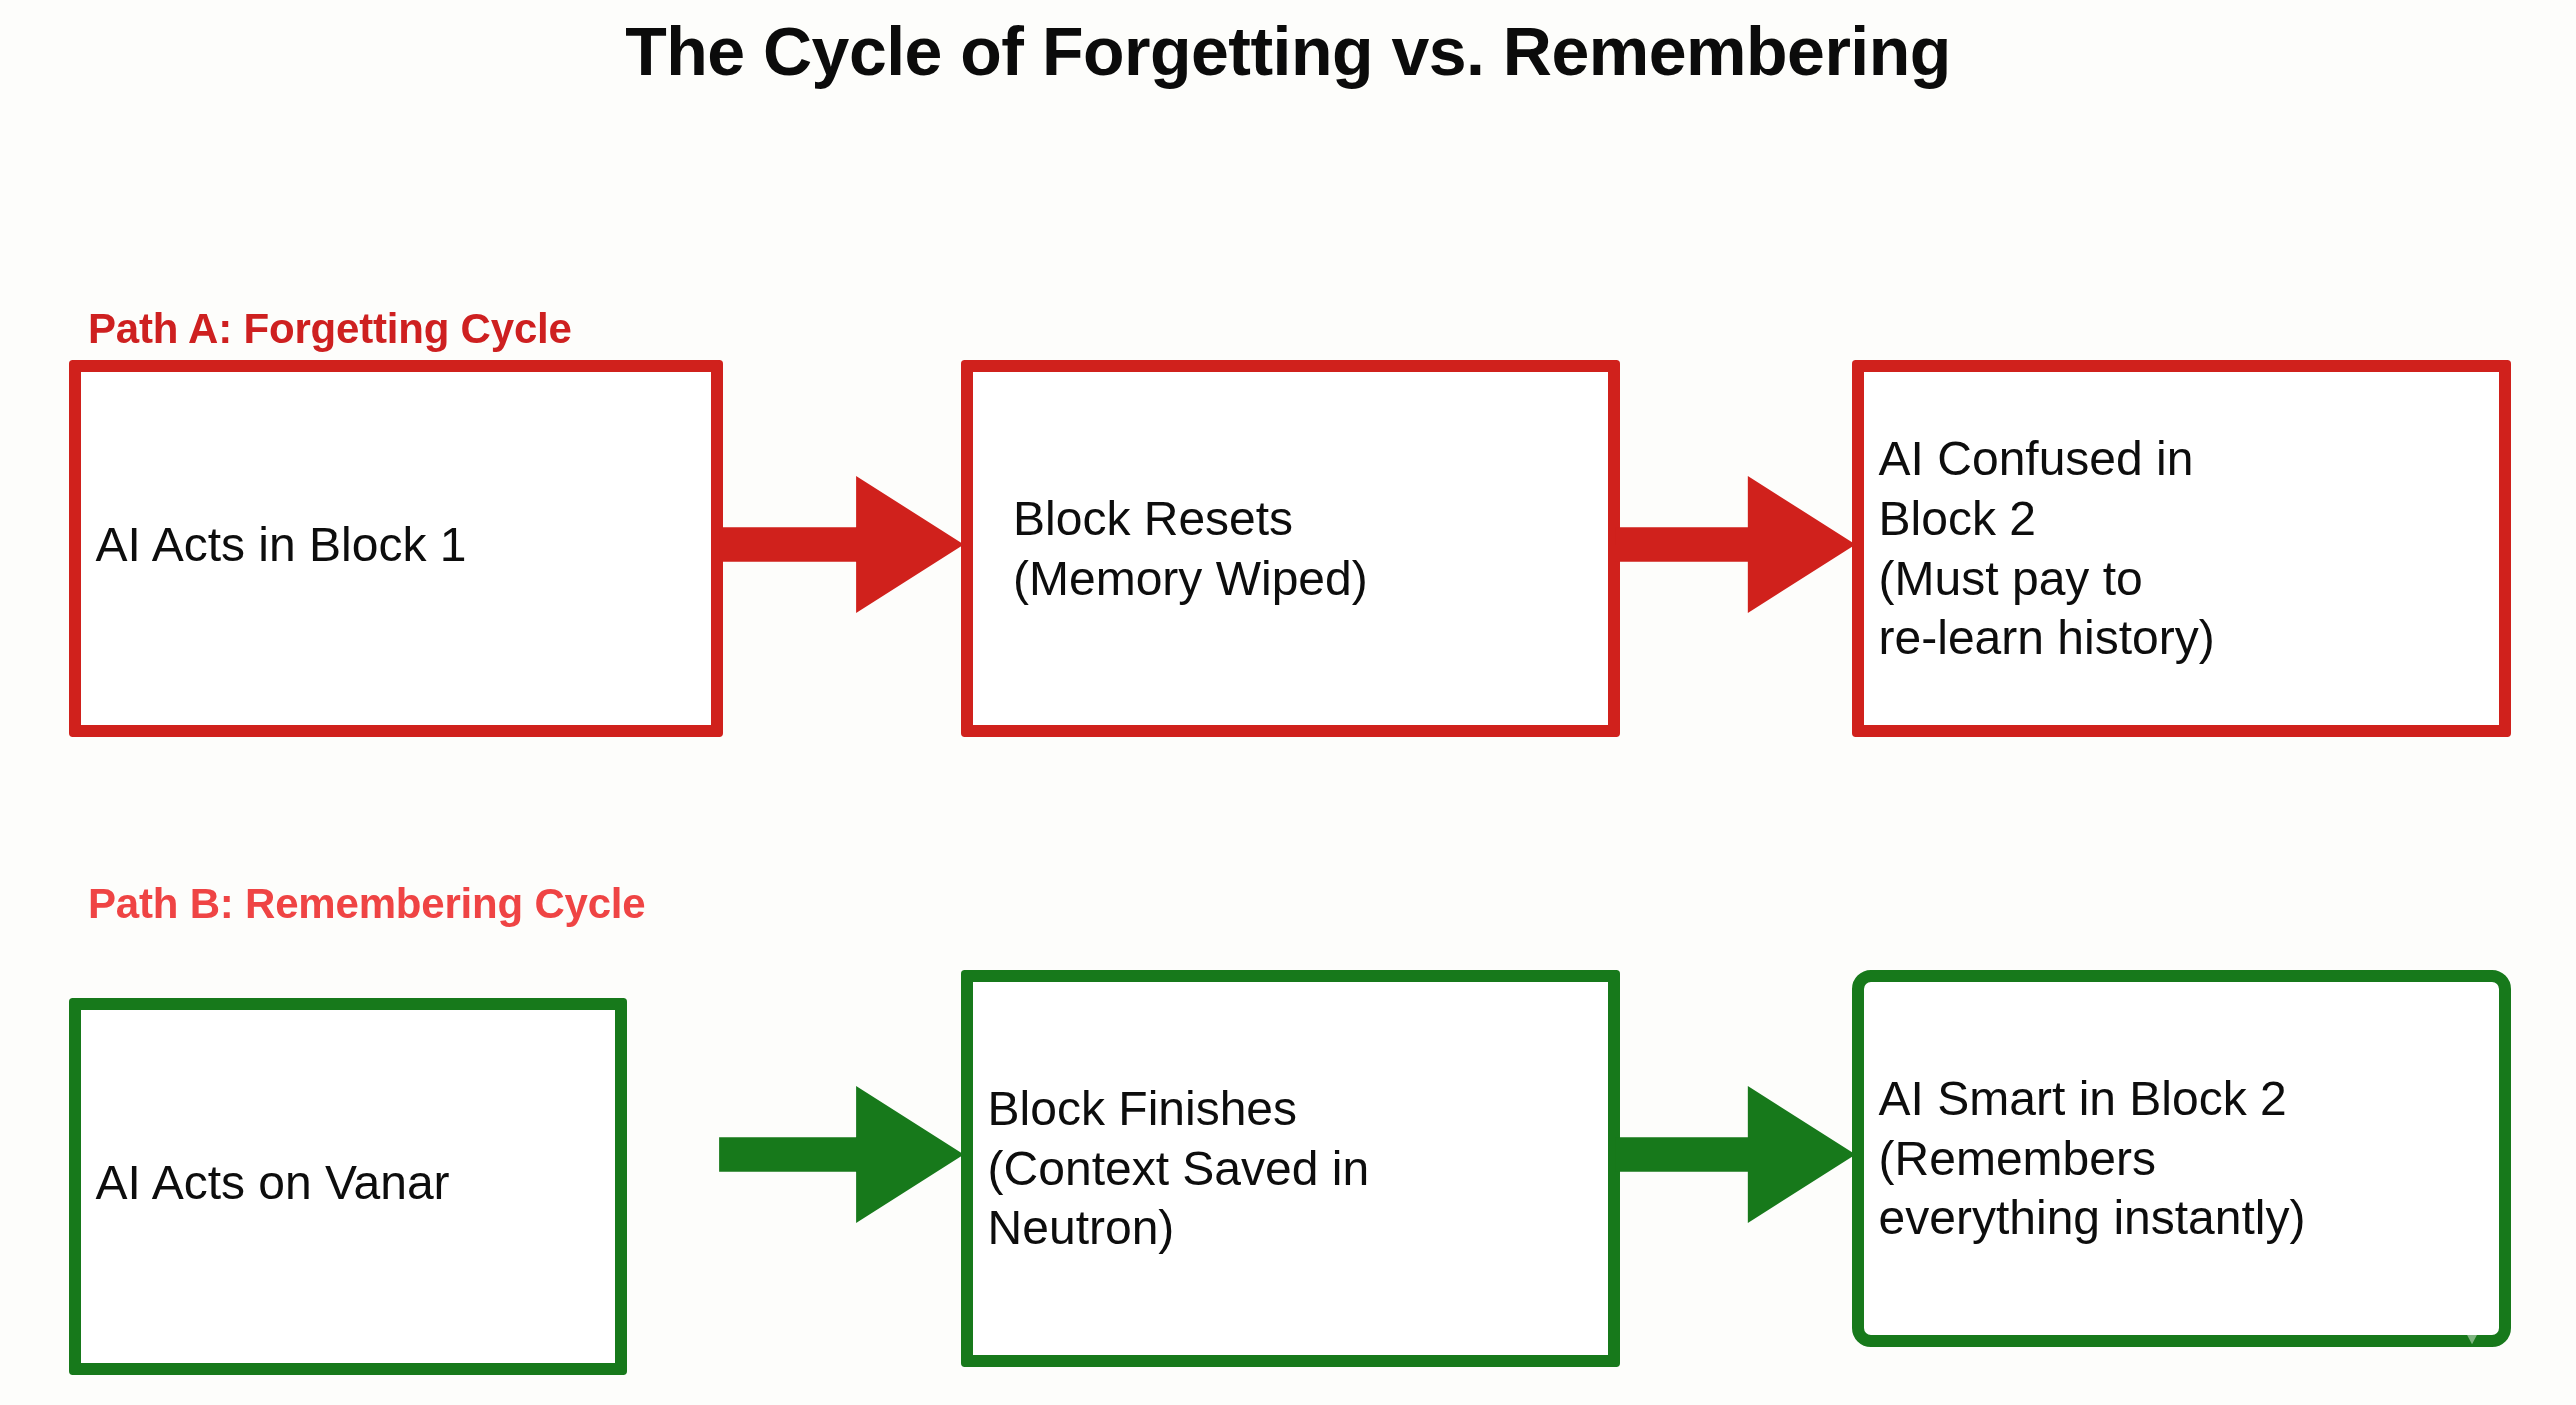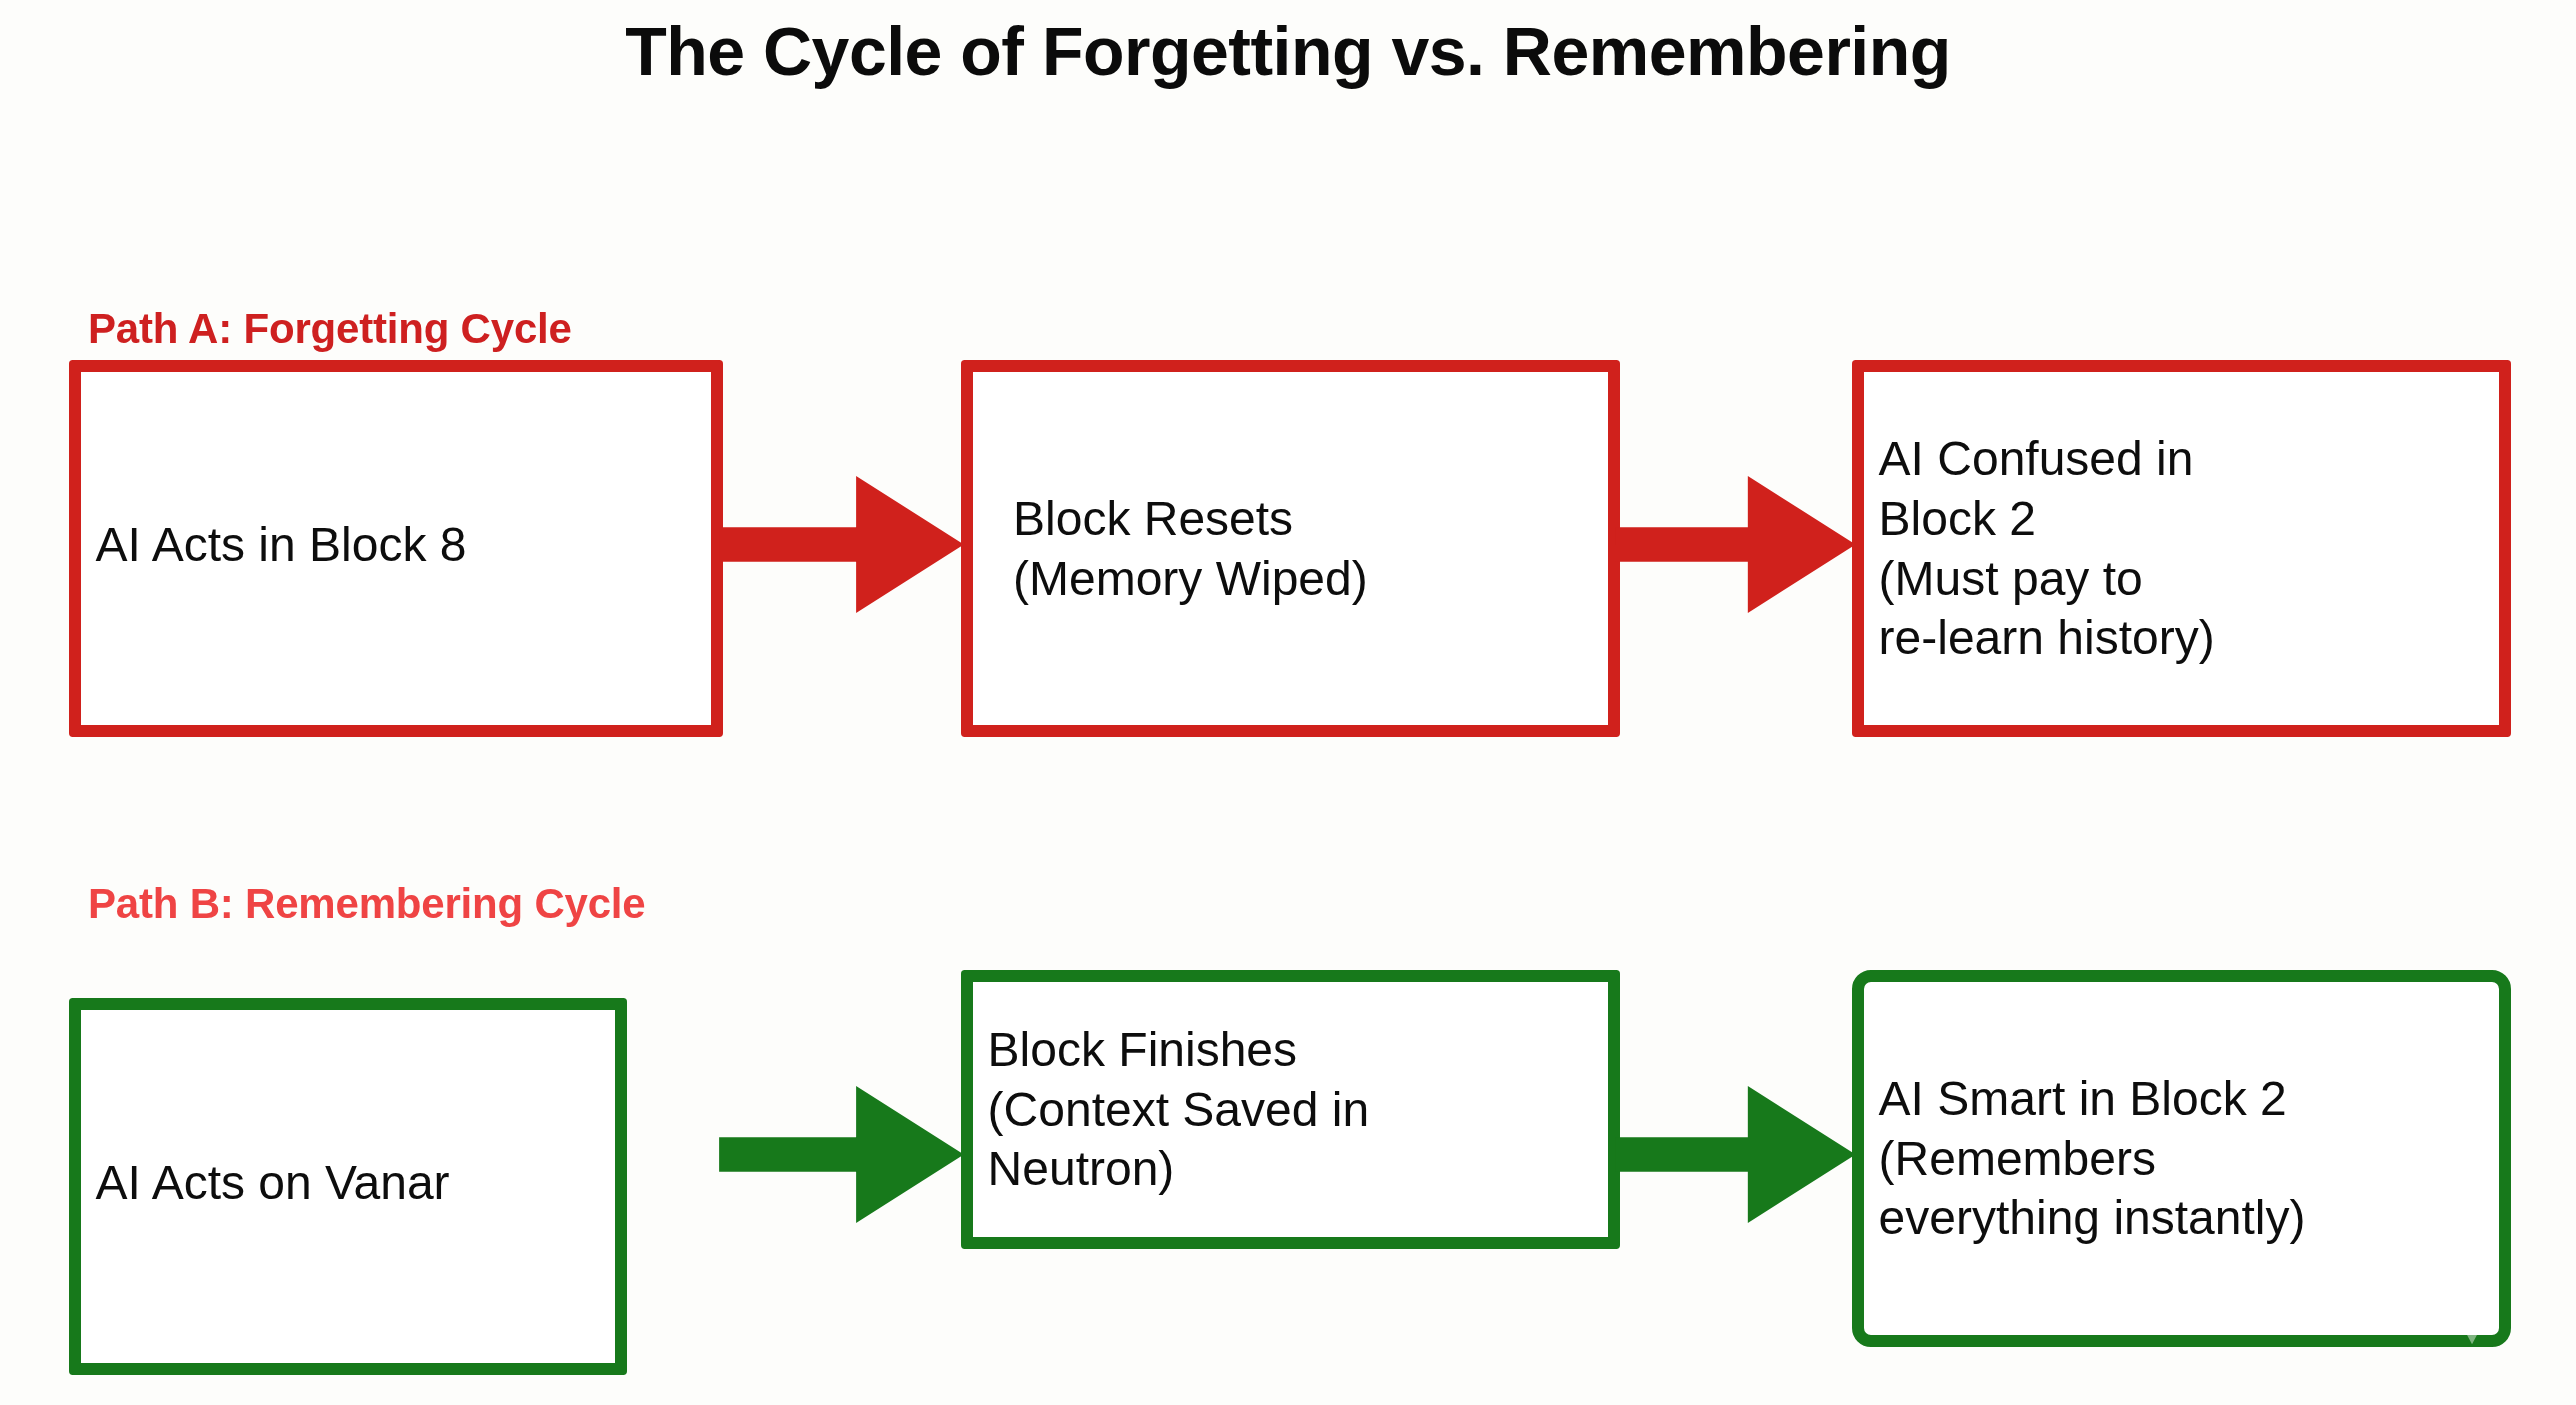--- a/index.html
+++ b/index.html
@@ -78,21 +78,21 @@
 
   .flow-box .box-text { display: block; width: 100%; }
 
   
   #box-a1 { left: 69px;   top: 360px; width: 654px; height: 377px; }
   #box-a2 { left: 961px; top: 360px; width: 659px; height: 377px; padding-left: 40px; }
   #box-a3 { left: 1852px; top: 360px; width: 659px; height: 377px; }
 
   
   #box-b1 { left: 69px;   top: 998px; width: 558px; height: 377px; }
-  #box-b2 { left: 961px; top: 970px; width: 659px; height: 279px; }
+  #box-b2 { left: 961px; top: 970px; width: 659px; height: 397px; }
   #box-b3 { left: 1852px; top: 970px; width: 659px; height: 377px; border-radius: 19px; }
 
   
   #box-a1 .box-text, #box-b1 .box-text { transform: translateY(-3.7px); }
 
   
   .block-arrow {
     position: absolute;
     display: block;
   }
@@ -114,21 +114,21 @@
 </head>
 <body>
 
 <div id="canvas" style="background: rgb(253, 253, 251);">
 
   <div id="page-title">The Cycle of Forgetting vs. Remembering</div>
 
   <div class="path-label" id="path-a-label" style="color: rgb(206, 32, 32);">Path A: Forgetting Cycle</div>
 
   <div class="flow-box red" id="box-a1" style="border-color: rgb(208, 33, 28);">
-    <span class="box-text">AI Acts in Block 8</span>
+    <span class="box-text">AI Acts in Block 1</span>
   </div>
 
   <svg class="block-arrow" id="arrow-a1" viewBox="0 0 268 150">
     <polygon points="0,56 150,56 150,0 268,75 150,150 150,94 0,94" fill="#D0211C"></polygon>
   </svg>
 
   <div class="flow-box red" id="box-a2" style="border-color: rgb(208, 33, 28);">
     <span class="box-text">Block Resets<br>(Memory Wiped)</span>
   </div>
 

